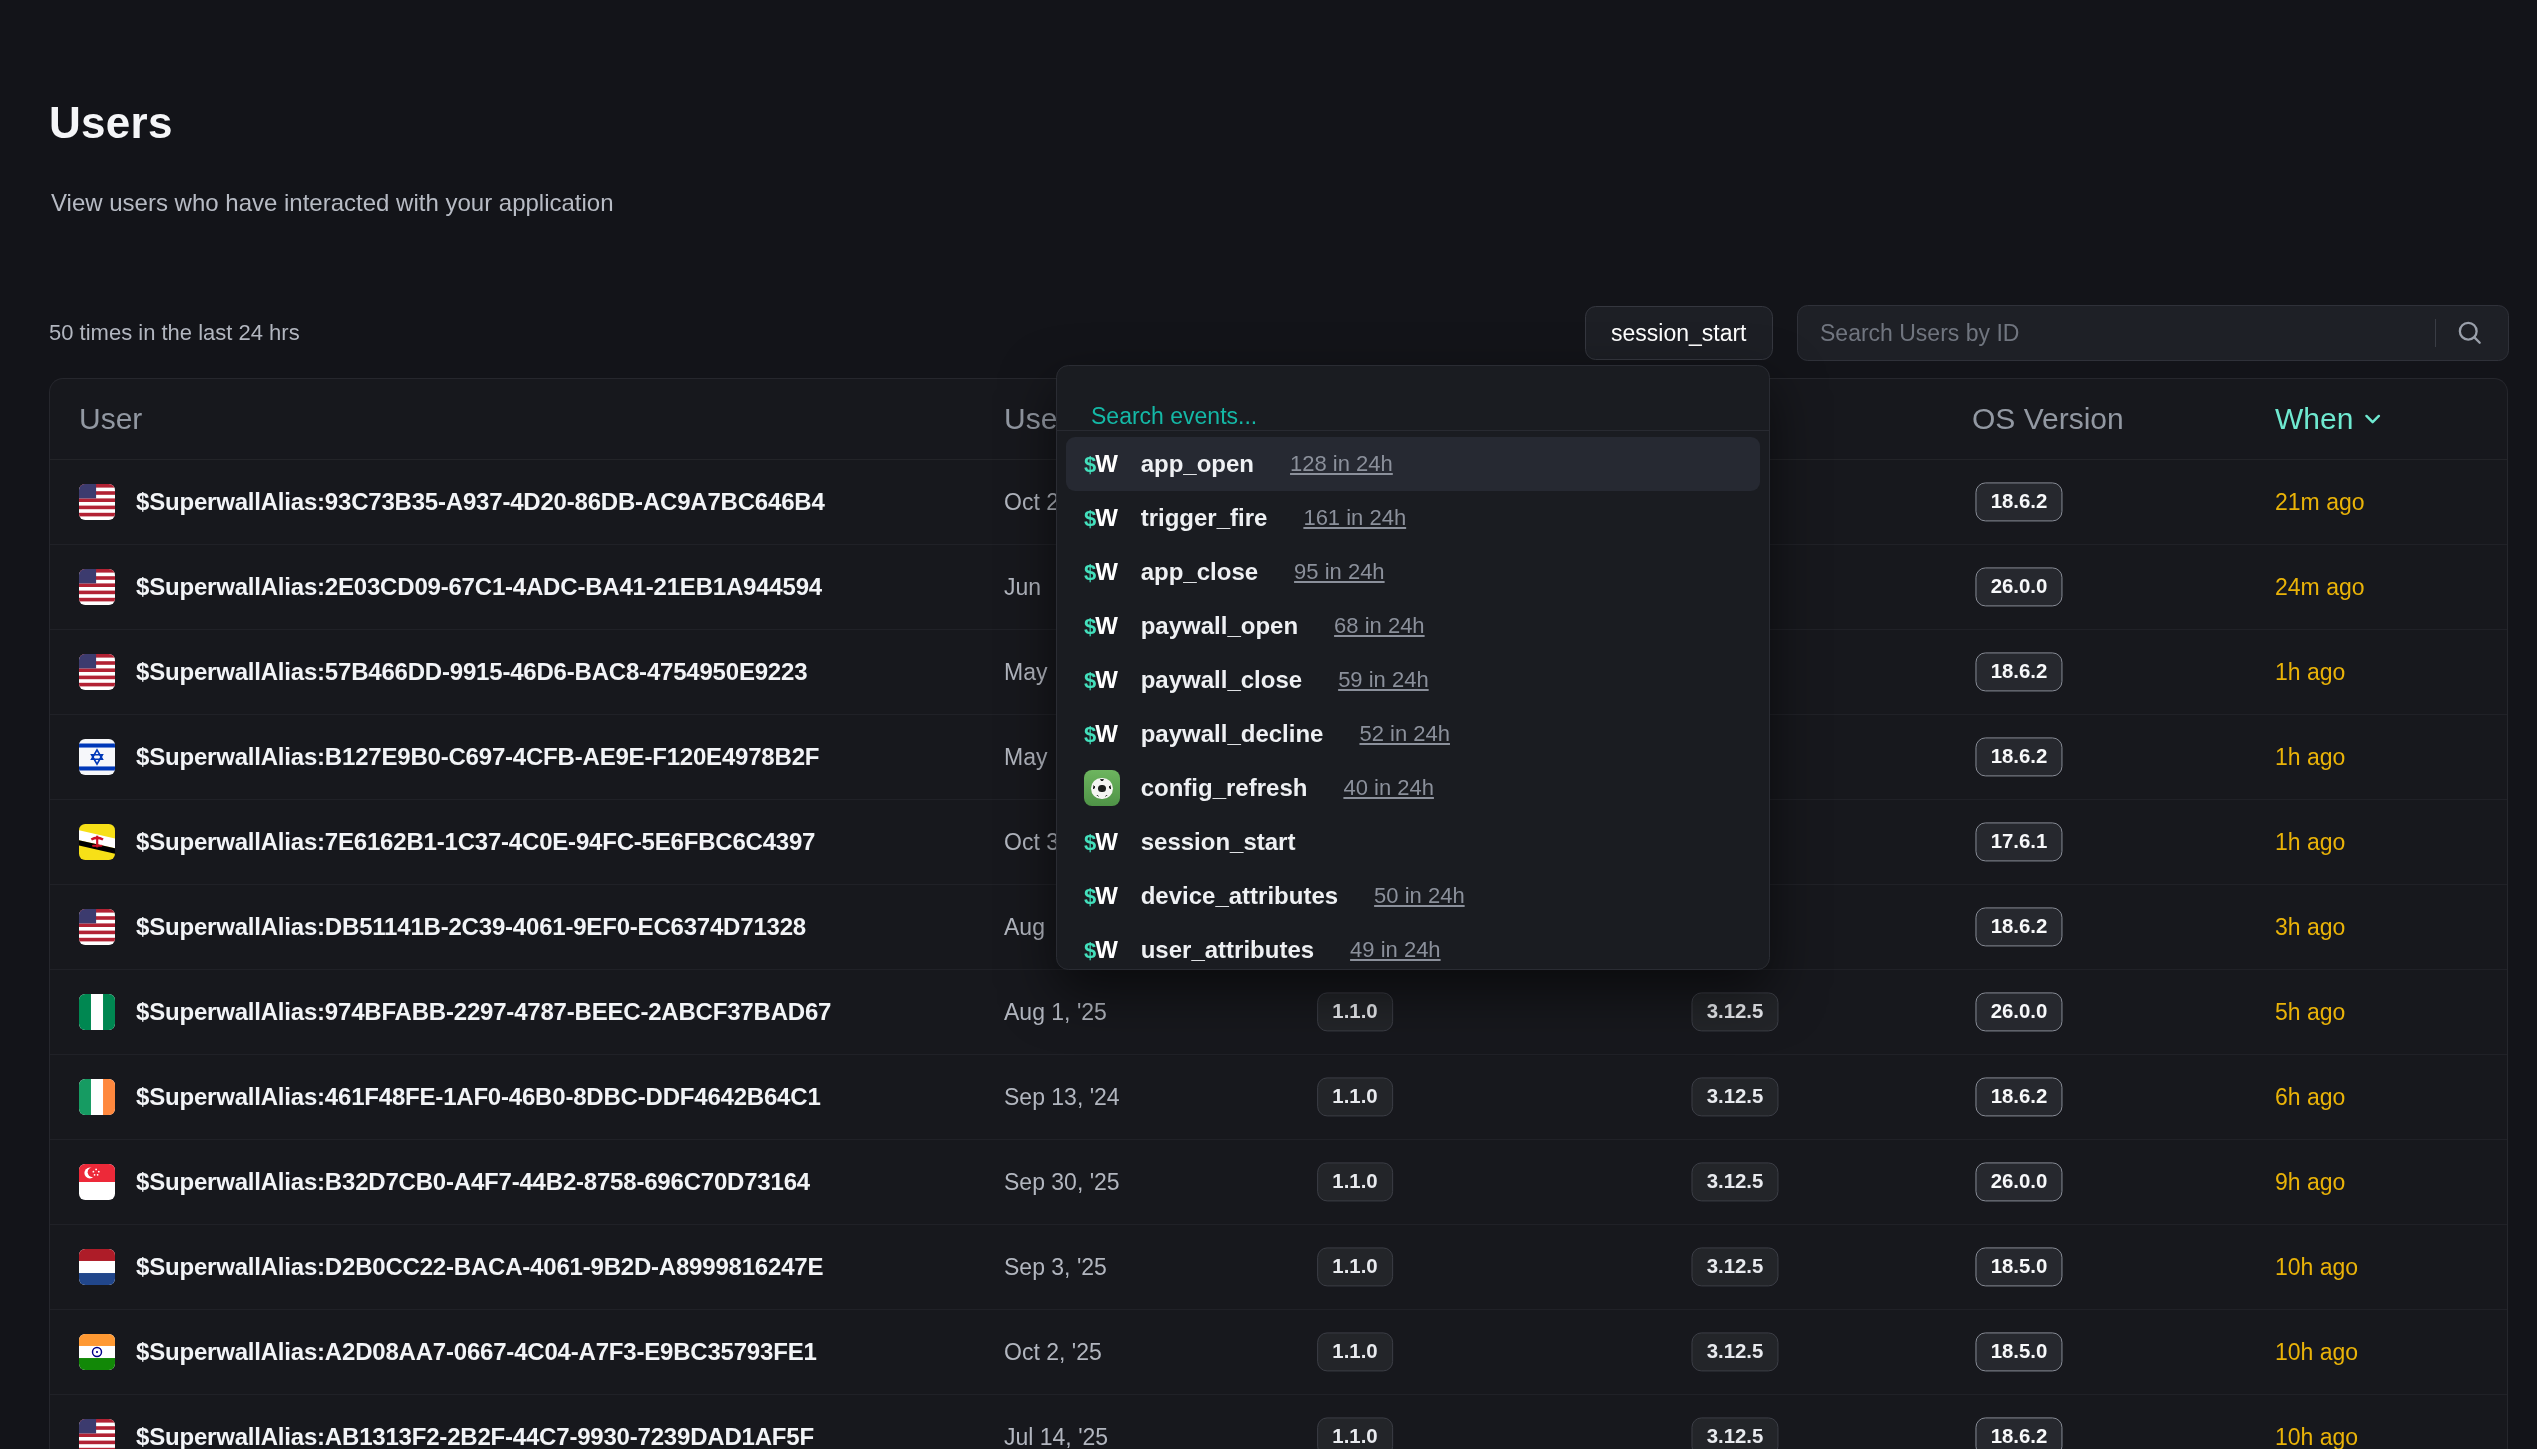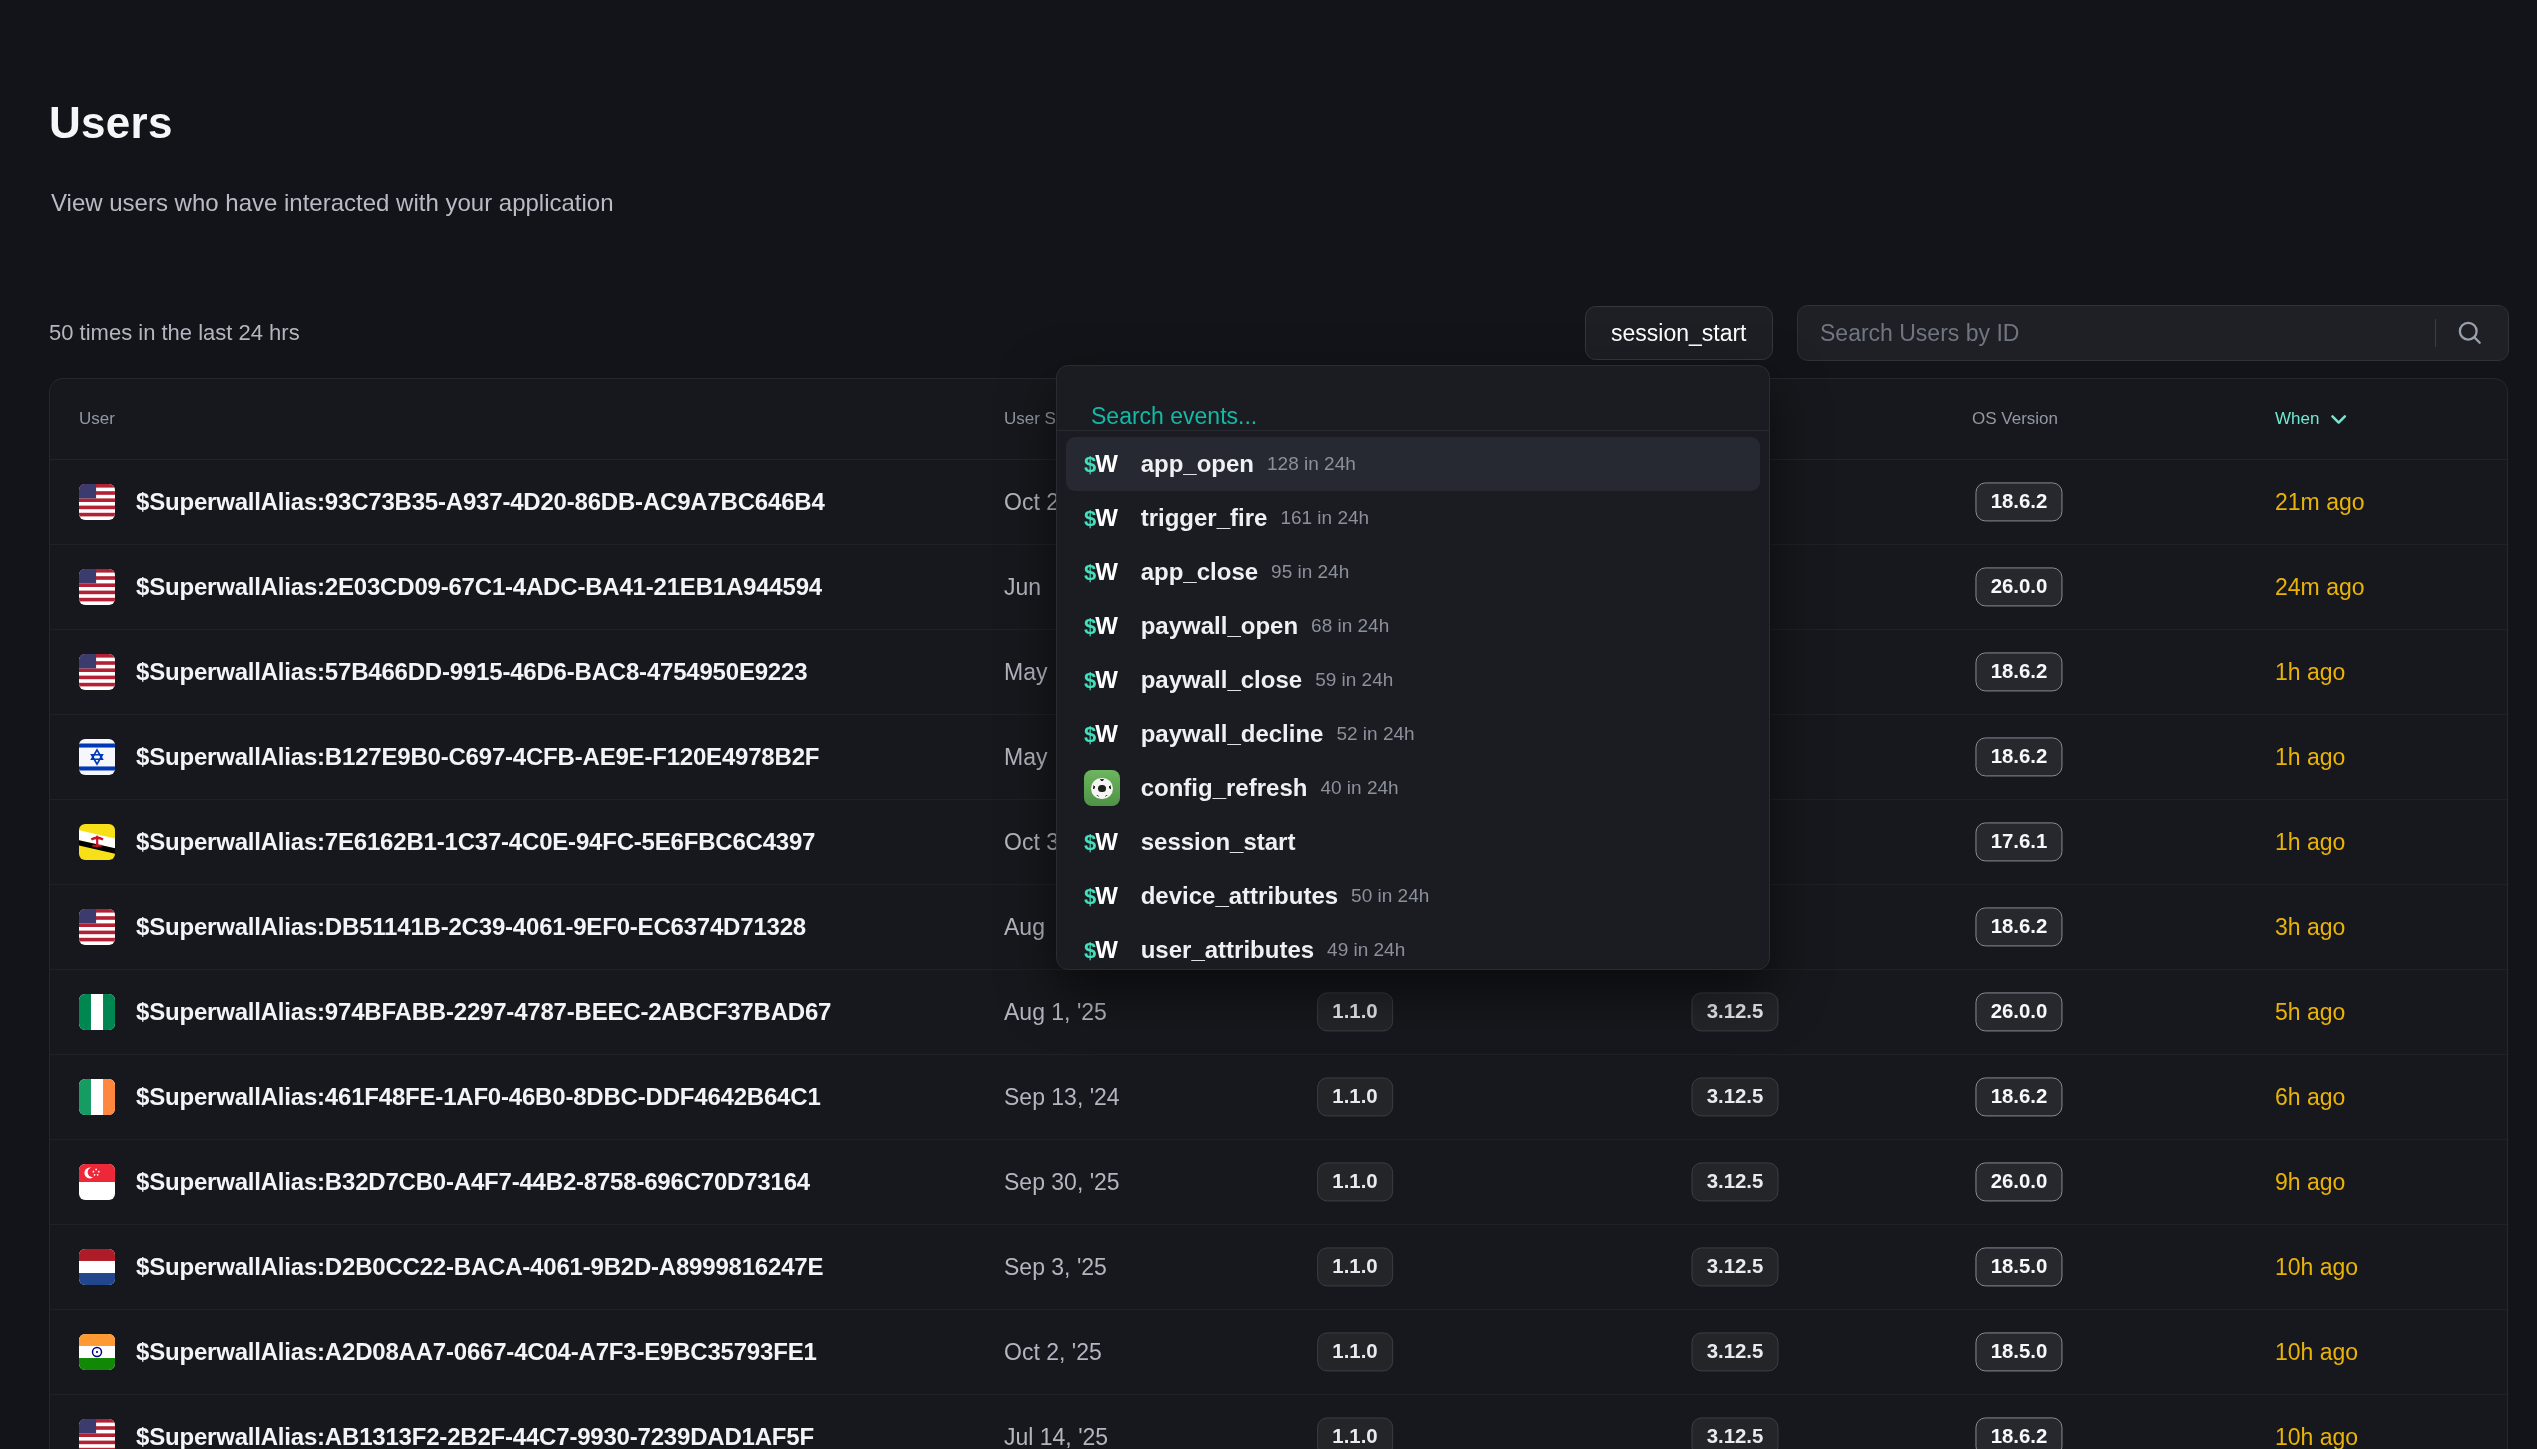--- a/index.html
+++ b/index.html
@@ -30,21 +30,21 @@
   .search-placeholder{margin-left:22px;font-size:23px;color:#70757f;flex:1;}
   .search-divider{width:0.9px;height:28.5px;background:#3a3d45;margin-right:19.6px;}
   .search-icon{width:30px;height:30px;margin-right:23px;}
 
   
   .users-table{
     left:49px;top:378px;width:2459px;height:1094px;box-sizing:border-box;
     background:#17181d;border:0.9px solid #26272d;border-bottom:none;
     border-radius:14.2px 14.2px 0 0;
   }
-  .thead{position:relative;height:80px;border-bottom:0.9px solid #232428;font-size:17px;color:#9298a2;}
+  .thead{position:relative;height:80px;border-bottom:0.9px solid #232428;font-size:30px;color:#9298a2;}
   .th{position:absolute;top:50%;transform:translateY(-50%);}
   .th-user{left:29px;}
   .th-since{left:954px;}
   .th-os{left:1922px;}
   .th-when{left:2225px;color:#6fe9d0;display:flex;align-items:center;gap:9px;cursor:pointer;}
   .rows{position:relative;}
   .row{position:relative;height:84px;border-bottom:0.9px solid #202127;cursor:pointer;}
   .row:last-child{border-bottom:none;}
   .cell{position:absolute;top:50%;transform:translateY(-50%);}
   .cell-flag{left:29px;}
@@ -87,21 +87,21 @@
   .soccer{width:21.3px;height:21.3px;border-radius:50%;background:#f4f5f2;position:relative;}
   .soccer::before{content:"";position:absolute;left:7.1px;top:7.1px;width:7.1px;height:7.1px;border-radius:50%;background:#1d1f1d;}
   .soccer::after{content:"";position:absolute;inset:1.8px;border-radius:50%;
     background:
       radial-gradient(circle at 50% 0%,#1d1f1d 0 1.8px,transparent 2.2px),
       radial-gradient(circle at 100% 45%,#1d1f1d 0 1.8px,transparent 2.2px),
       radial-gradient(circle at 0% 45%,#1d1f1d 0 1.8px,transparent 2.2px),
       radial-gradient(circle at 78% 100%,#1d1f1d 0 1.8px,transparent 2.2px),
       radial-gradient(circle at 22% 100%,#1d1f1d 0 1.8px,transparent 2.2px);}
   .dd-name{margin-left:10.7px;font-size:24px;font-weight:600;color:#eef0f3;white-space:nowrap;}
-  .dd-count{margin-left:13px;font-size:19px;color:#8b909b;white-space:nowrap;}
+  .dd-count{margin-left:36px;font-size:22px;color:#8b909b;white-space:nowrap;text-decoration:underline;}
 </style>
 </head>
 <body>
 
 <div class="page">
 
   <div class="abs page-title">Users</div>
   <div class="abs page-subtitle">View users who have interacted with your application</div>
   <div class="abs stats-text">50 times in the last 24 hrs</div>
 

